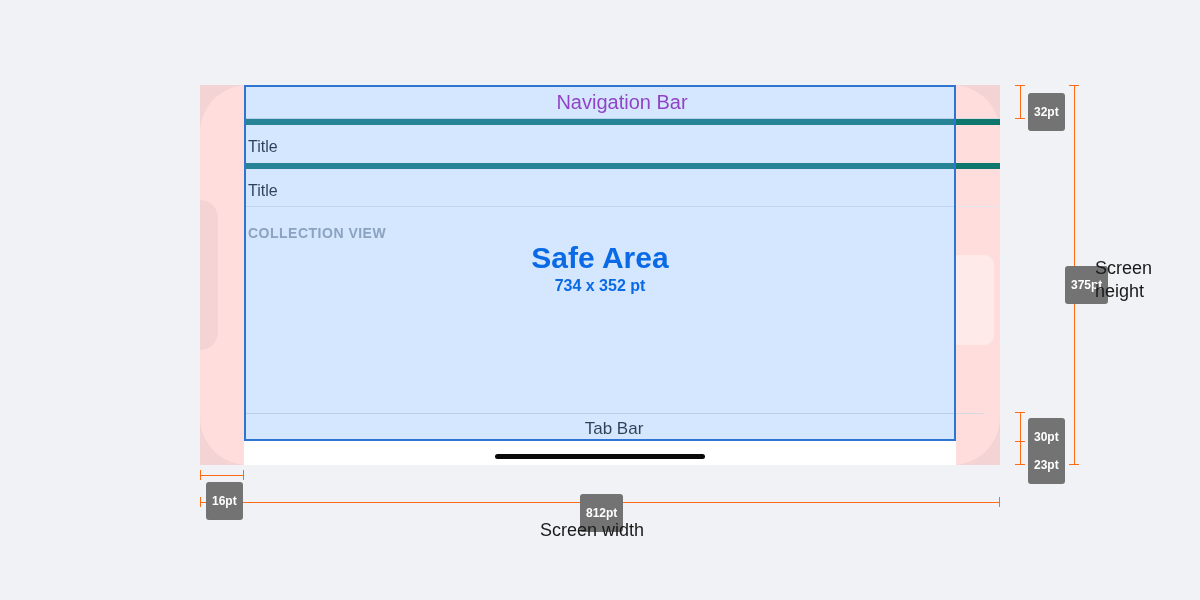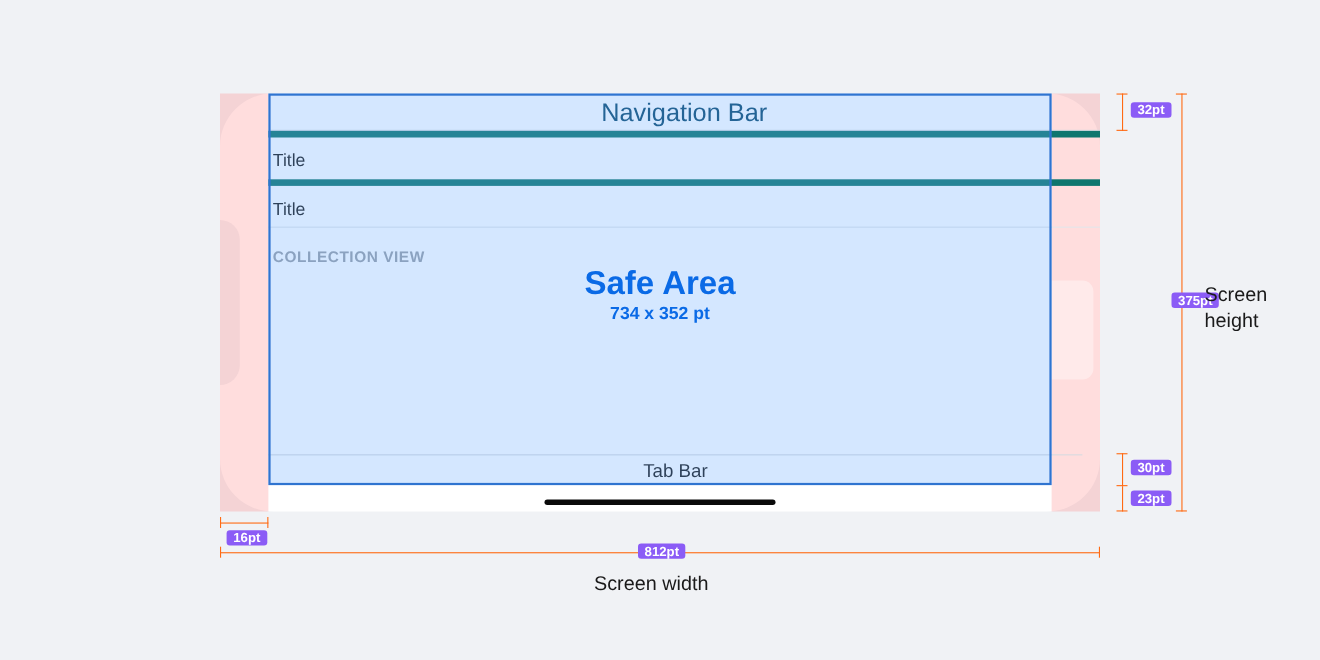--- a/index.html
+++ b/index.html
@@ -67,22 +67,22 @@
     position: absolute;
     left: 44px;
     right: 0;
     top: 0;
     bottom: 52px;
   }
   .navbar {
     height: 34px;
     line-height: 34px;
     text-align: center;
-    font-size: 23px;
-    color: #0c4a6e;
+    font-size: 20px;
+    color: #a21caf;
     border-bottom: 1px solid #d7dbe0;
   }
   .section-hdr {
     padding: 30px 4px 6px;
     font-size: 14px;
     font-weight: 700;
     letter-spacing: .5px;
     color: #9aa0a8;
   }
   .section-hdr.tight { padding-top: 18px; }
@@ -143,25 +143,25 @@
   .dim-line {
     position: absolute;
     background: #ff6a13;
   }
   .tick {
     position: absolute;
     background: #ff6a13;
   }
   .badge {
     position: absolute;
-    background: #8b5cf6;
+    background: #737373;
     color: #fff;
     font-size: 12px;
     font-weight: 600;
-    padding: 0 6px;
+    padding: 12px 6px;
     border-radius: 3px;
     white-space: nowrap;
   }
   .axis-label {
     position: absolute;
     font-size: 18px;
     color: #1a1a1a;
   }
 </style>
 </head>

